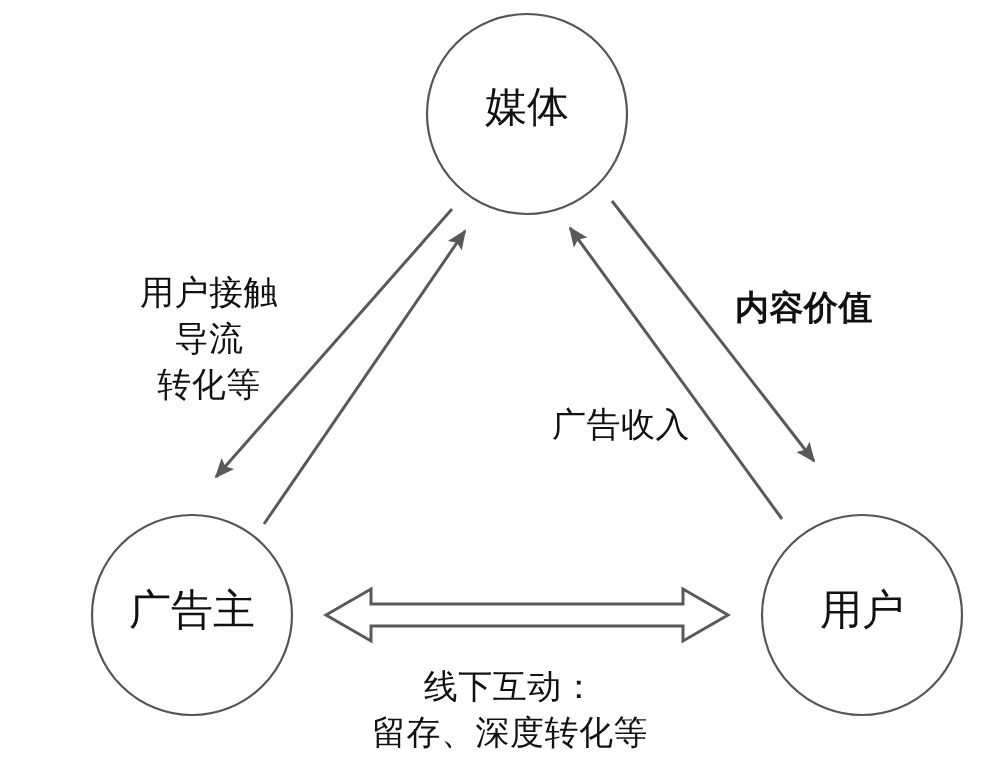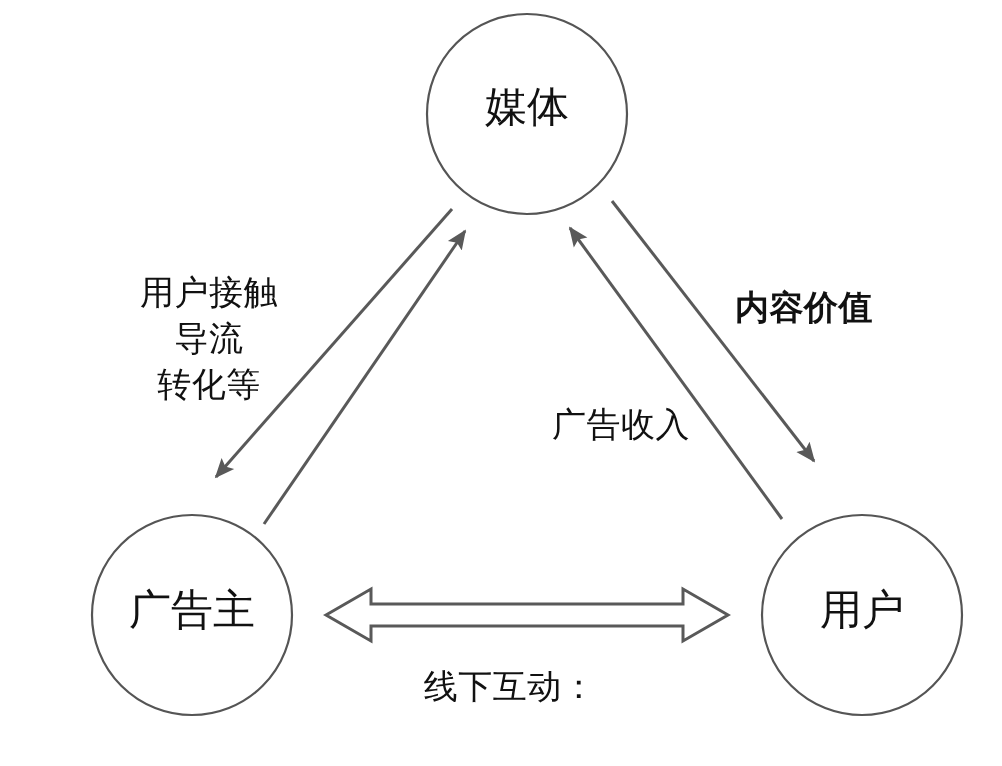--- a/index.html
+++ b/index.html
@@ -108,15 +108,16 @@
   <div class="edge-label" id="label-ad-revenue">
     <div>广告收入</div>
   </div>
 
   <div class="edge-label" id="label-content-value">
     <div>内容价值</div>
   </div>
 
   <div class="edge-label" id="label-offline">
     <div>线下互动：</div>
+    <div>留存、深度转化等</div>
   </div>
 
 </div>
 
 </body></html>

